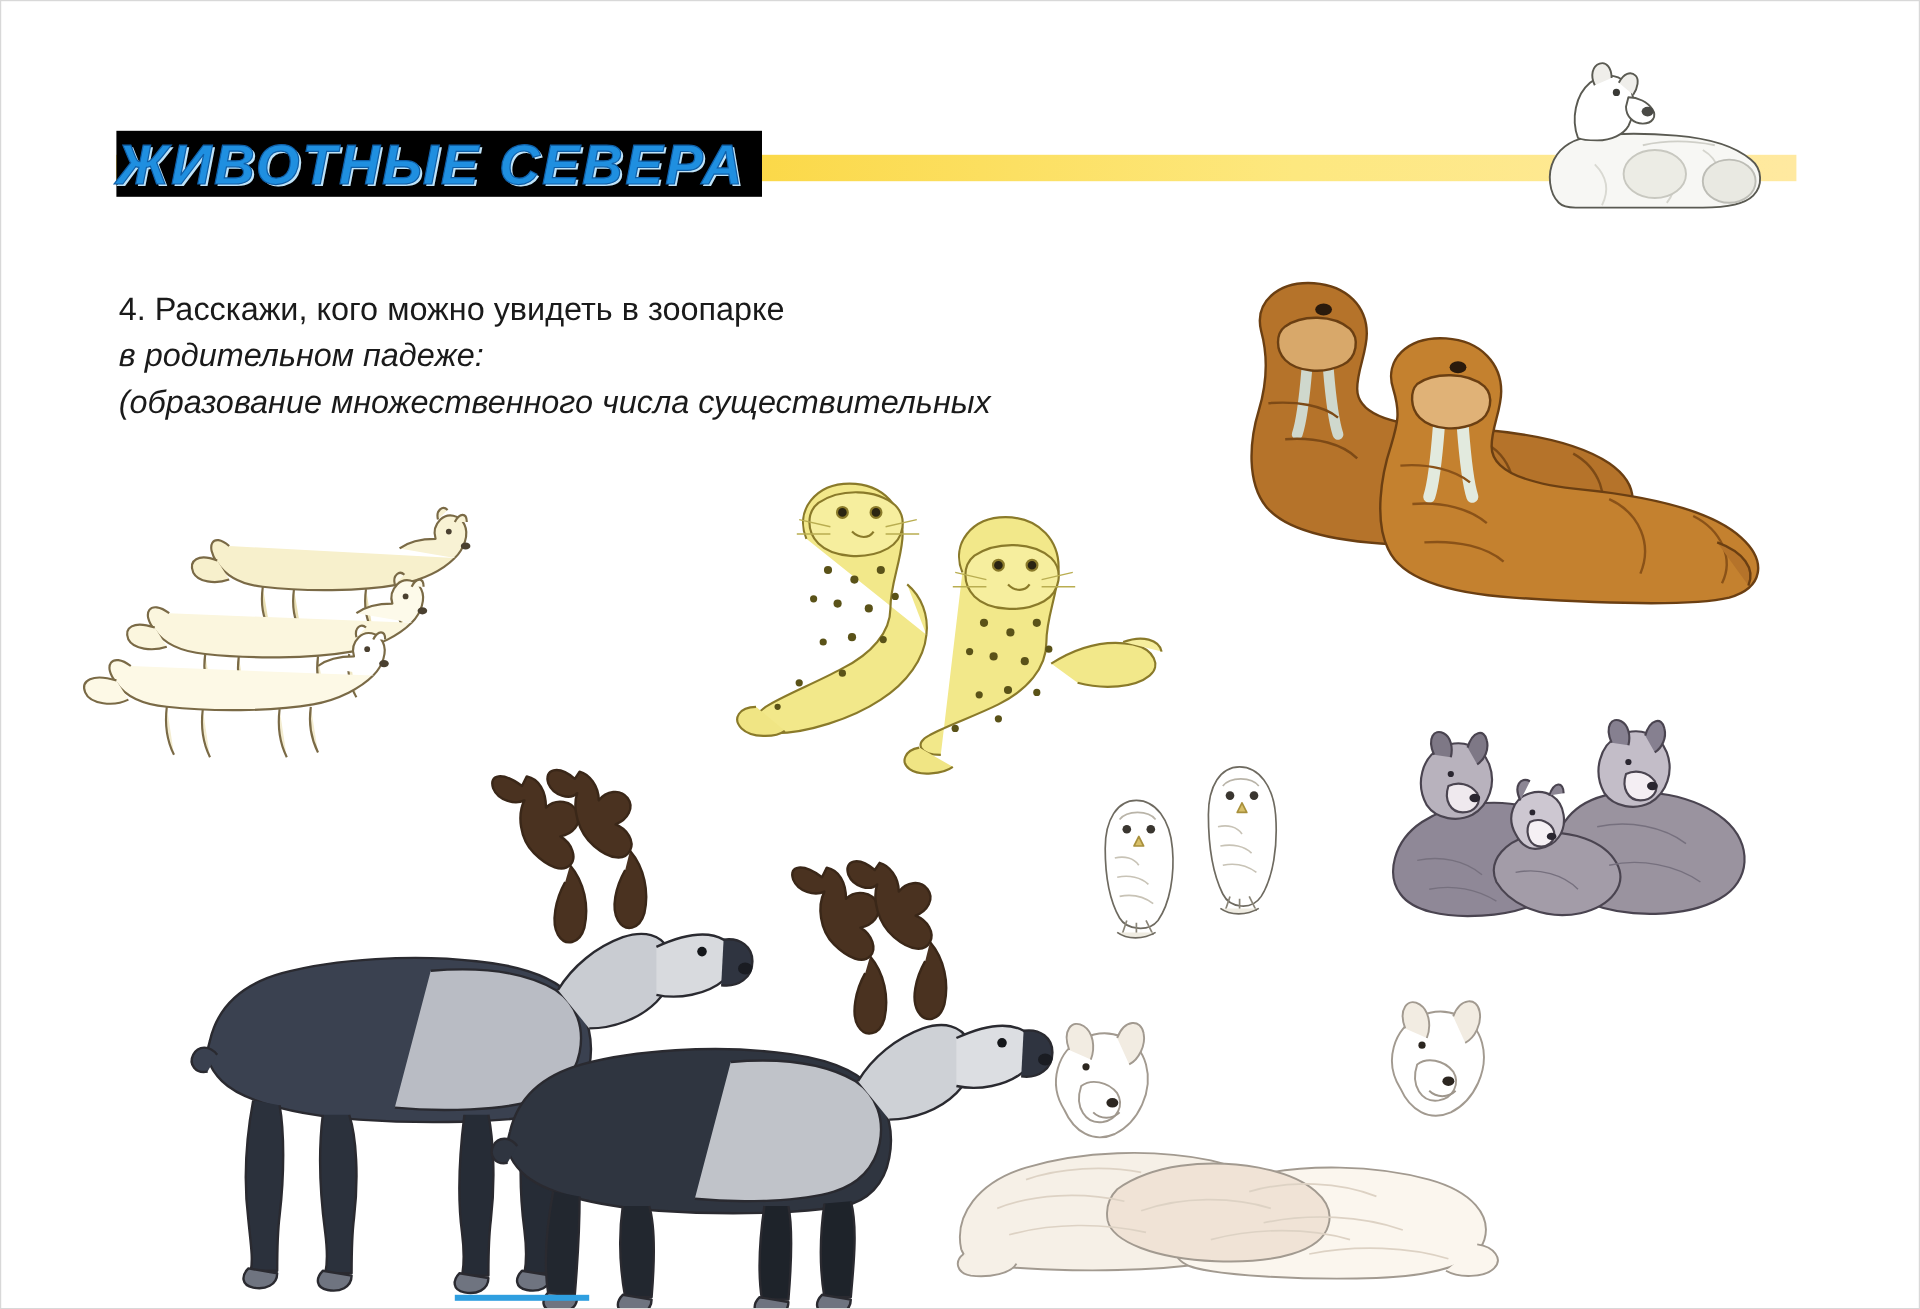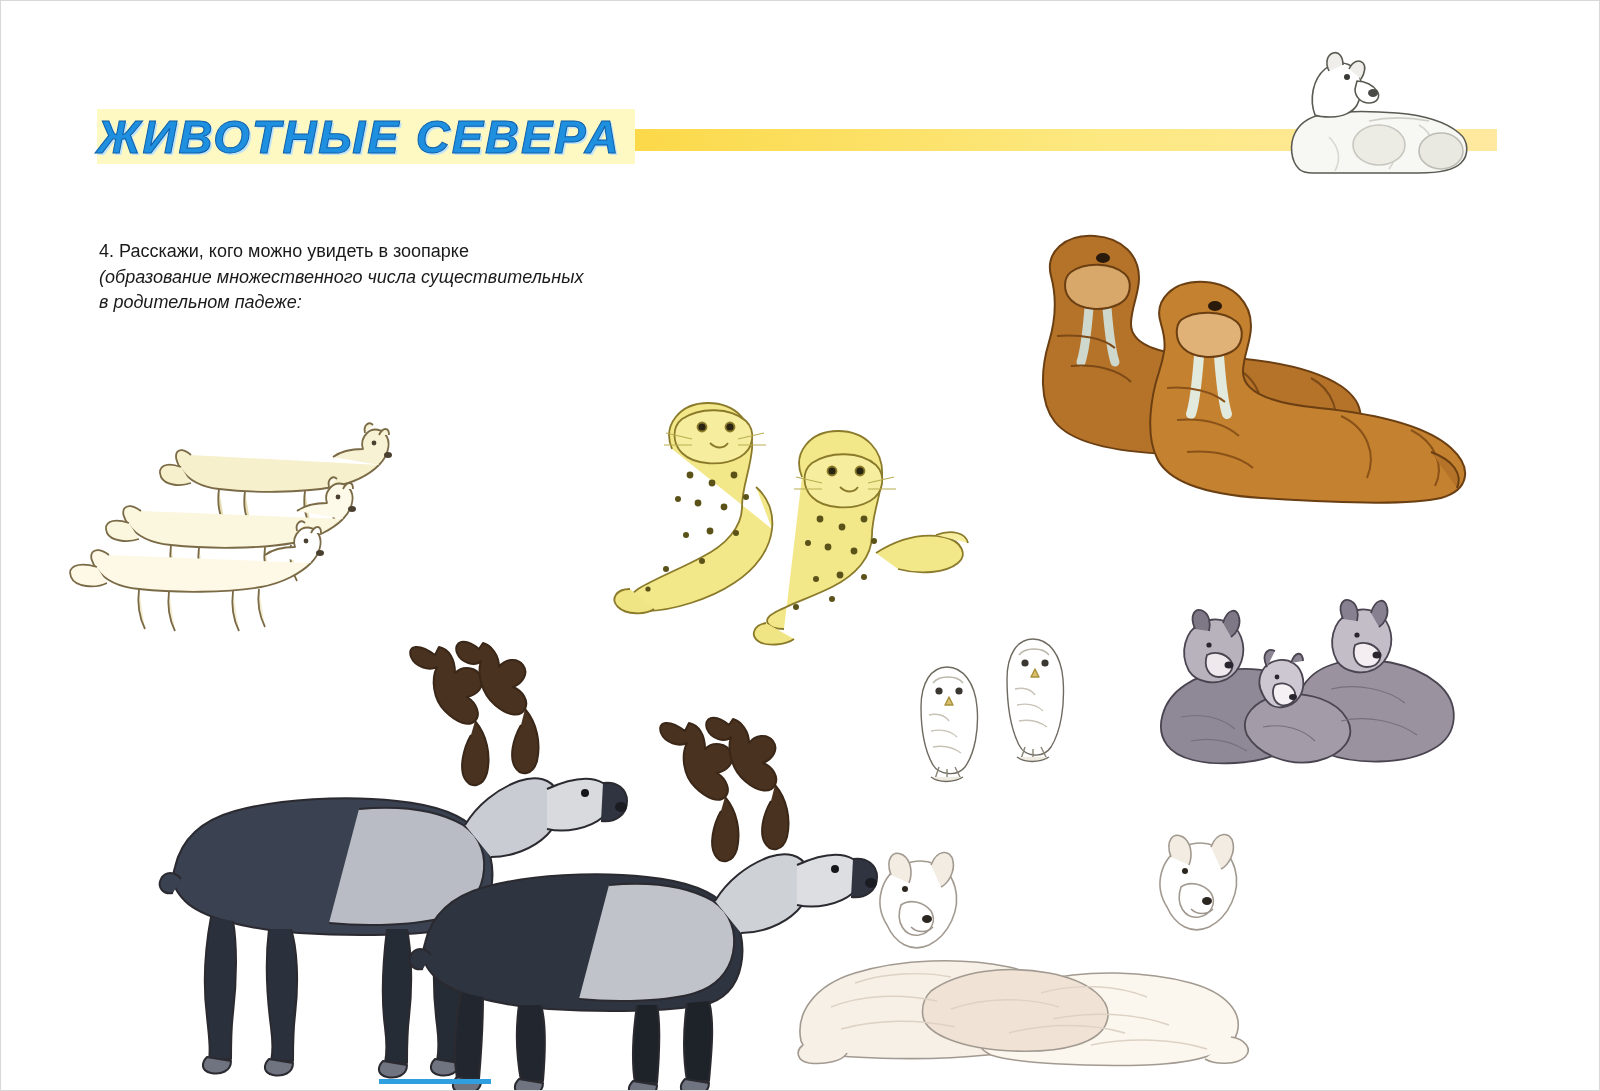--- a/index.html
+++ b/index.html
@@ -43,33 +43,33 @@
     left: 96px;
     top: 108px;
     font-size: 47px;
     font-weight: bold;
     font-style: italic;
     letter-spacing: 2px;
     color: #1f8fe0;
     -webkit-text-stroke: 1px #0f5fa8;
     text-shadow: 2px 2px 0 #bfe3f8;
     white-space: nowrap;
-    background: #fef9c3;
+    background: #000000;
     padding-right: 14px;
     z-index: 4;
   }
 
   
   #task-text {
     position: absolute;
     left: 98px;
     top: 238px;
     width: 880px;
     color: #1a1a1a;
-    font-size: 18px;
+    font-size: 27px;
     line-height: 1.42;
   }
   #task-text .line1 { font-style: normal; }
   #task-text .ital { font-style: italic; }
 
   
   .illus {
     position: absolute;
   }
   .illus svg { display: block; overflow: visible; }
@@ -109,22 +109,22 @@
         <path d="M150 84 C164 92 168 108 162 124" fill="none" stroke="#d5d5ce"></path>
         <path d="M60 96 C70 106 72 118 66 130" fill="none" stroke="#d9d9d2"></path>
         <ellipse cx="172" cy="110" rx="22" ry="18" fill="#e9e9e2" stroke="#bdbdb6"></ellipse>
         <ellipse cx="110" cy="104" rx="26" ry="20" fill="#ececE5" stroke="#c8c8c0"></ellipse>
       </g>
     </svg>
   </div>
 
   <div id="task-text">
     <div class="line1">4. Расскажи, кого можно увидеть в зоопарке</div>
+    <div class="ital">в родительном падеже:</div>
     <div class="ital">(образование множественного числа существительных</div>
-    <div class="ital">в родительном падеже:</div>
   </div>
 
   <div class="illus" style="left:1010px; top:215px;">
     <svg width="480" height="290" viewBox="0 0 480 290">
       <g stroke="#6b3f12" stroke-width="2" stroke-linejoin="round">
 
         <path d="M40 60 C34 36 54 18 84 20 C112 22 128 40 128 62 C128 78 120 92 120 108 C120 130 150 138 190 140 C250 142 300 150 330 170 C356 188 356 214 330 226 C300 240 230 240 160 238 C100 236 60 226 44 206 C28 186 30 152 38 126 C44 106 46 82 40 60 Z" fill="#b5732a"></path>
 
         <path d="M78 92 C76 116 74 134 70 146" fill="none" stroke="#cfd8cd" stroke-width="9" stroke-linecap="round"></path>
         <path d="M96 92 C98 116 100 134 104 146" fill="none" stroke="#cfd8cd" stroke-width="9" stroke-linecap="round"></path>

